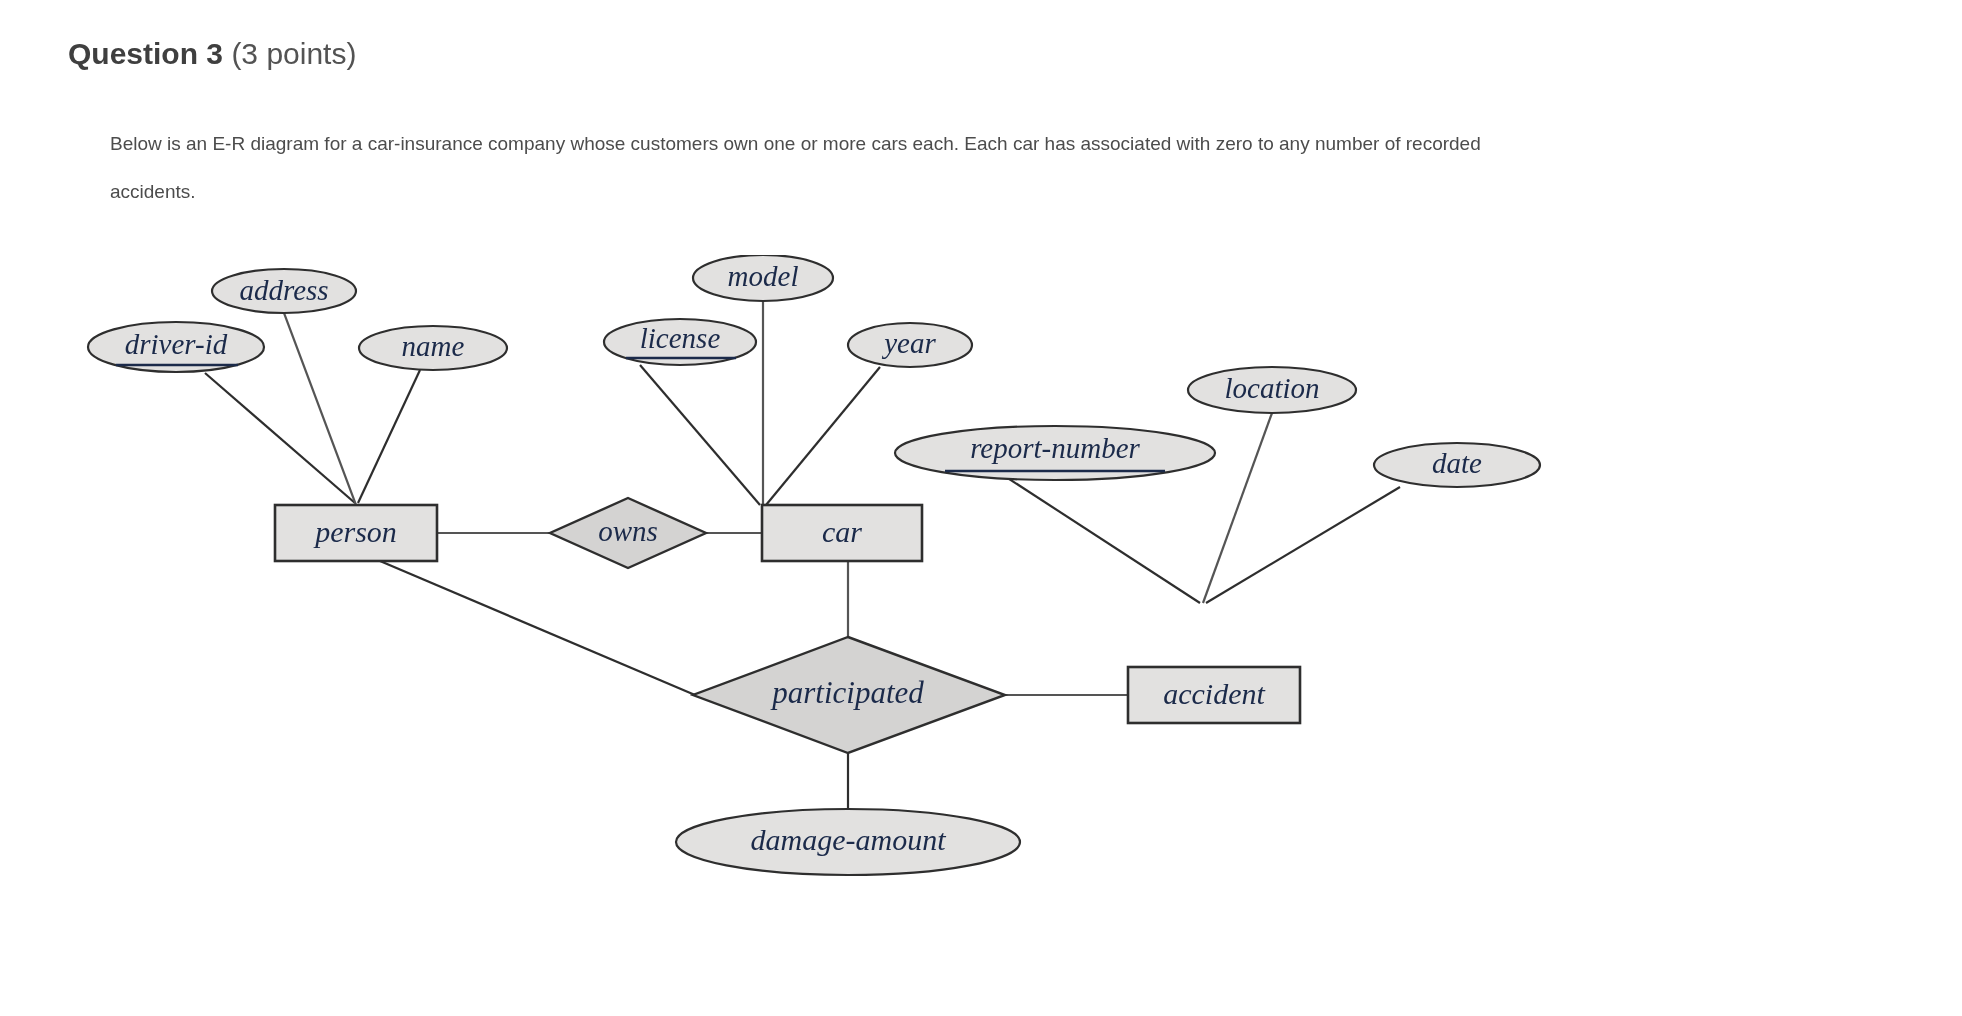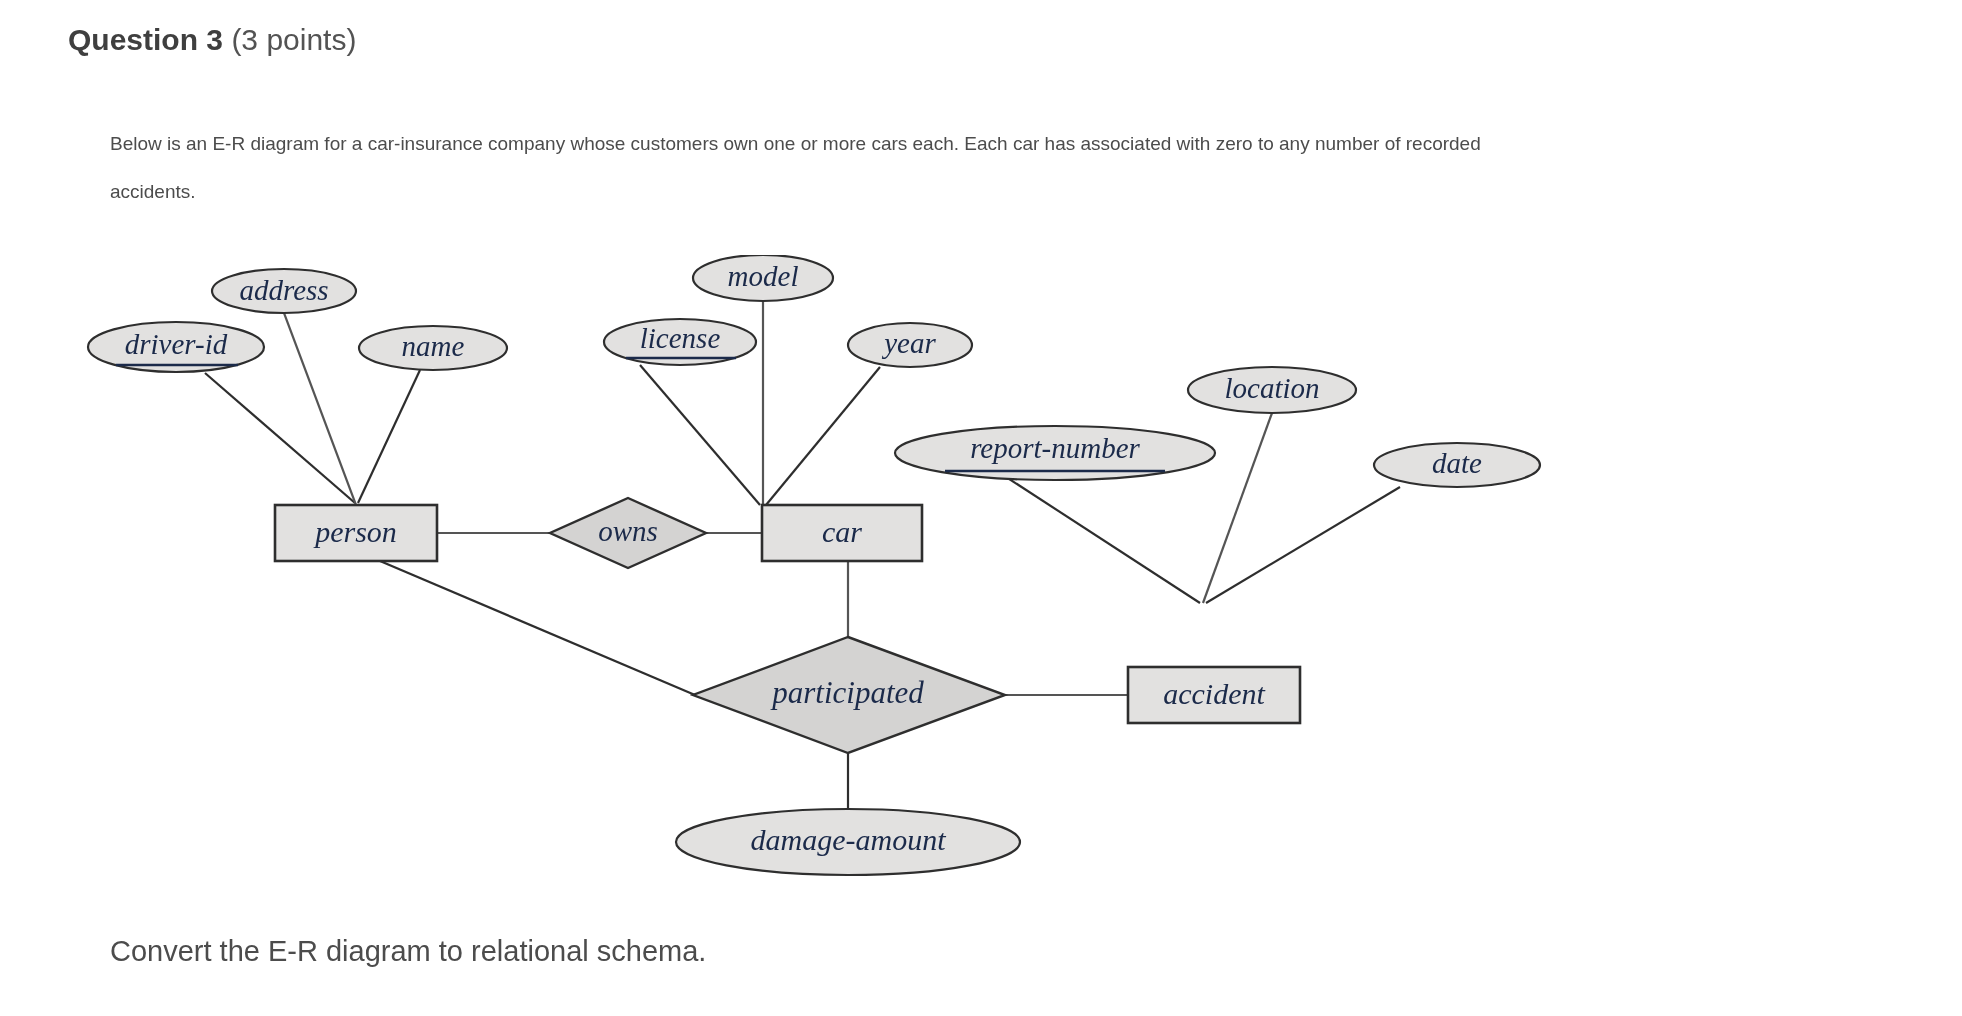--- a/index.html
+++ b/index.html
@@ -16,21 +16,21 @@
   }
   .page {
     position: relative;
     width: 1962px;
     height: 1016px;
     background: #ffffff;
   }
   .q-heading {
     position: absolute;
     left: 68px;
-    top: 20px;
+    top: 34px;
     font-size: 30px;
     line-height: 40px;
     color: #4e4e4e;
     white-space: nowrap;
   }
   .q-heading .q-label {
     font-weight: bold;
     color: #3f3f3f;
   }
   .q-heading .q-points {
@@ -197,15 +197,14 @@
       </g>
 
       <g>
         <rect class="er-shape-fill er-stroke" stroke-width="2.6" x="1128" y="412" width="172" height="56"></rect>
         <text class="er-text" x="1214" y="442" font-size="30">accident</text>
       </g>
 
     </svg>
   </div>
 
-  <div class="q-footer">Convert the E-R diagram to relational schema.</div>
 
 </div>
 
 </body></html>

